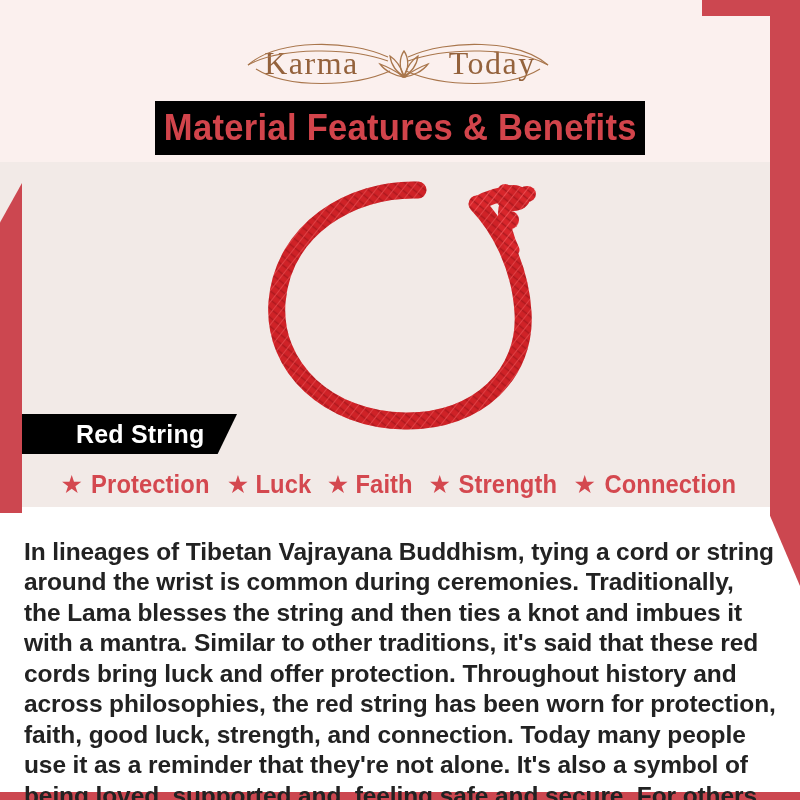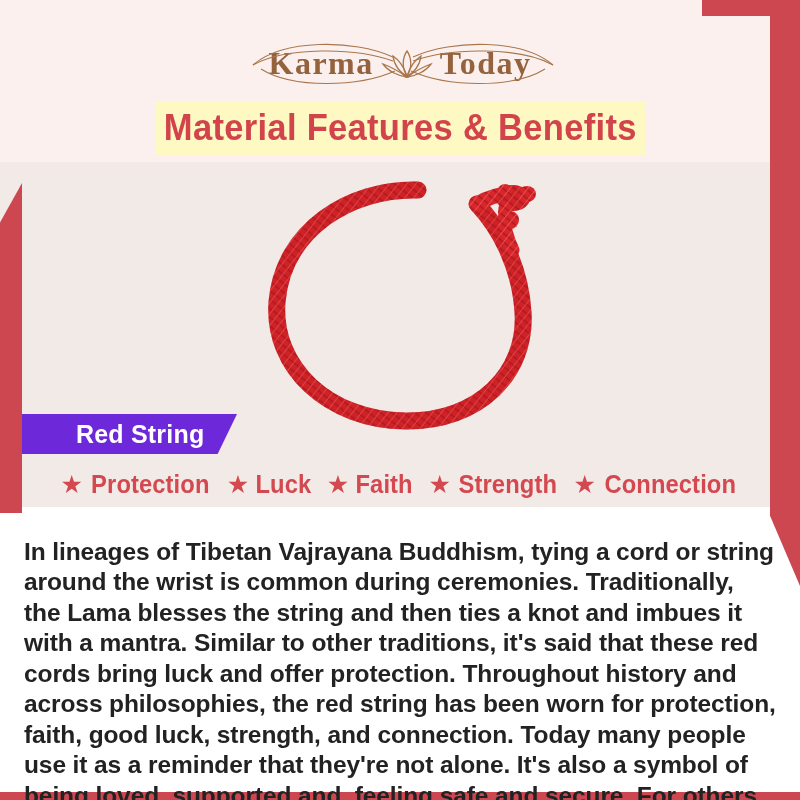--- a/index.html
+++ b/index.html
@@ -76,22 +76,21 @@
     width: 800px; height: 58px;
     display: flex;
     align-items: center;
     justify-content: center;
   }
   .logo-inner {
     position: relative;
     display: flex;
     align-items: center;
     justify-content: space-between;
-    gap: 6px;
-    font-weight: bold;
+    gap: 18px;
   }
   .logo-word {
     font-family: "Liberation Serif", serif;
     font-size: 32px;
     letter-spacing: 1.5px;
     color: #94623c;
     line-height: 1;
   }
   .logo-lotus {
     width: 54px;
@@ -104,21 +103,21 @@
     width: 320px;
     height: 58px;
     pointer-events: none;
   }
 
   
   .title-band {
     position: absolute;
     left: 155px; top: 101px;
     width: 490px; height: 54px;
-    background: #fef9c3;
+    background: #000000;
     display: flex;
     align-items: center;
     justify-content: center;
   }
   .title-text {
     font-family: "Liberation Sans Narrow", "Liberation Sans", sans-serif;
     font-weight: bold;
     font-size: 36px;
     color: #d2444b;
     letter-spacing: 0.3px;
@@ -132,21 +131,21 @@
     left: 255px; top: 168px;
     width: 300px; height: 275px;
   }
   .product svg { display: block; width: 100%; height: 100%; }
 
   
   .name-banner {
     position: absolute;
     left: 22px; top: 414px;
     width: 215px; height: 40px;
-    background: #6d28d9;
+    background: #000000;
     clip-path: polygon(0 0, 100% 0, 91% 100%, 0 100%);
     display: flex;
     align-items: center;
   }
   .name-text {
     font-family: "Liberation Sans Narrow", "Liberation Sans", sans-serif;
     font-weight: bold;
     font-size: 25px;
     color: #ffffff;
     margin-left: 54px;

